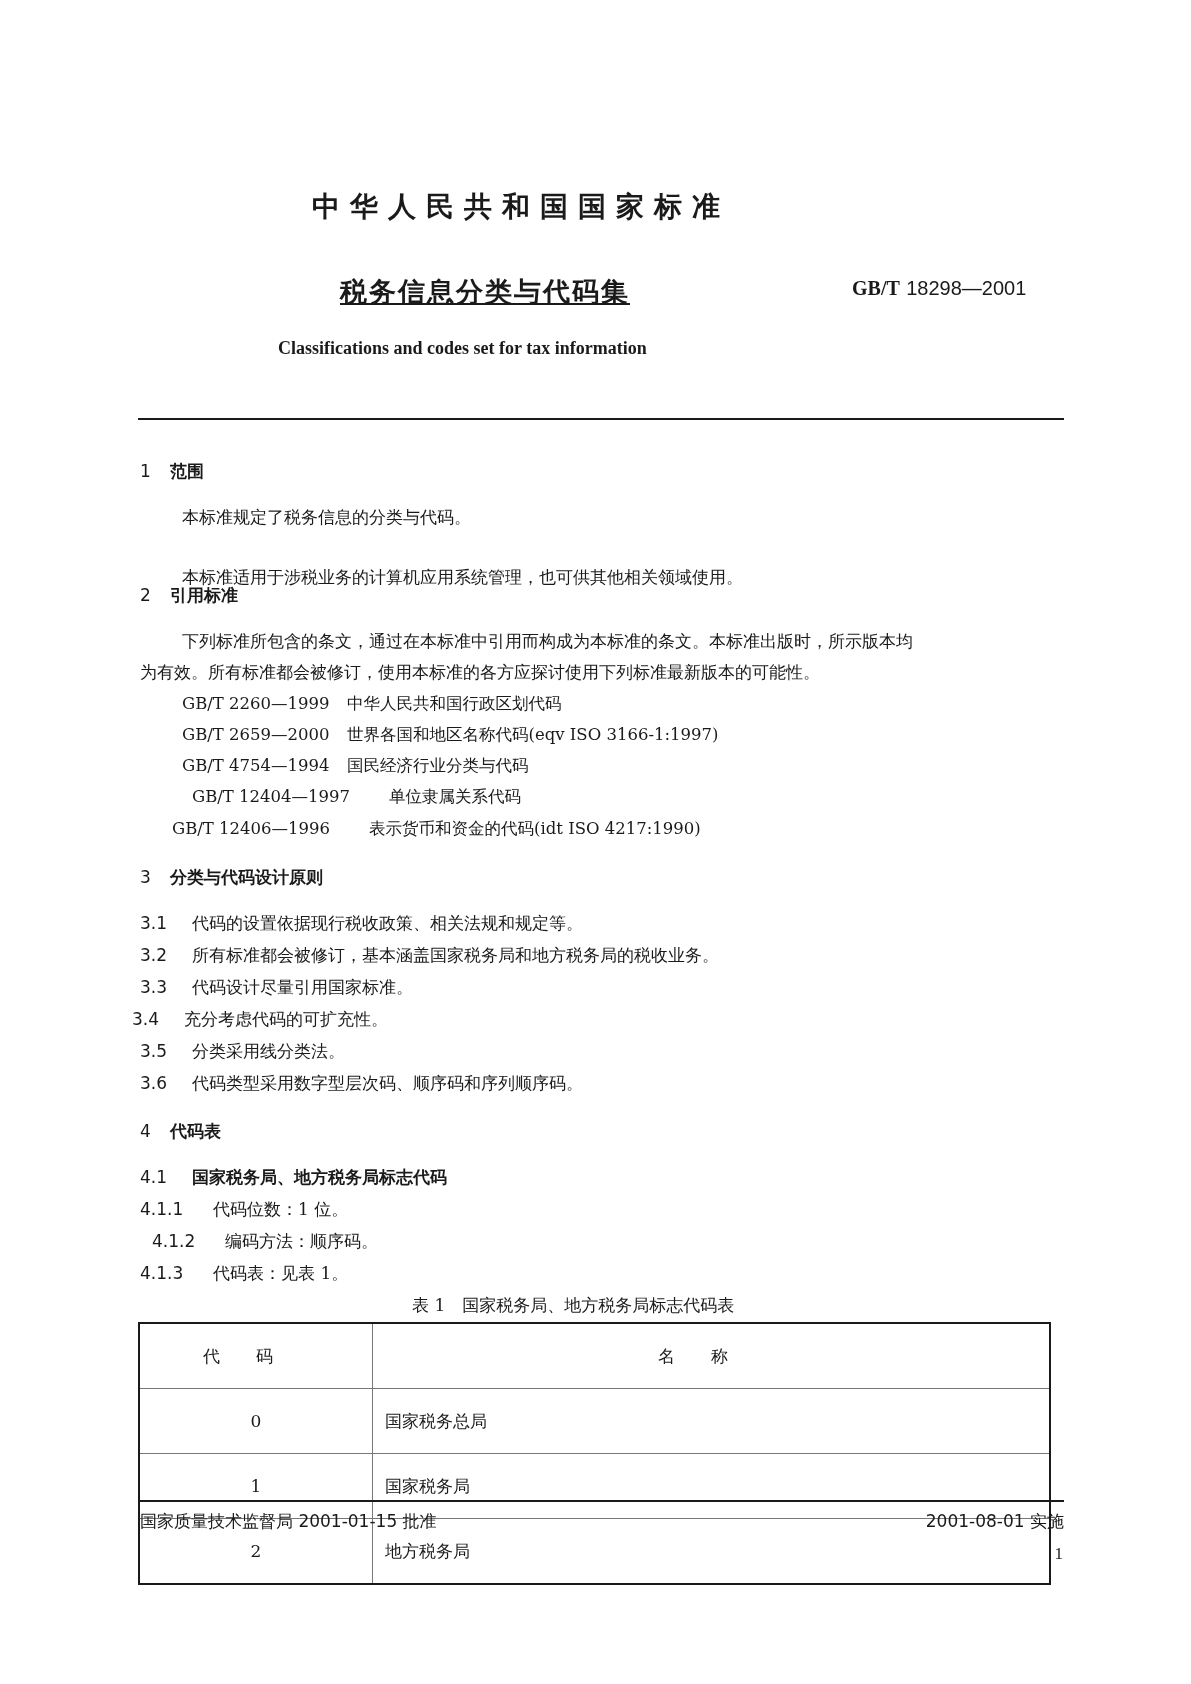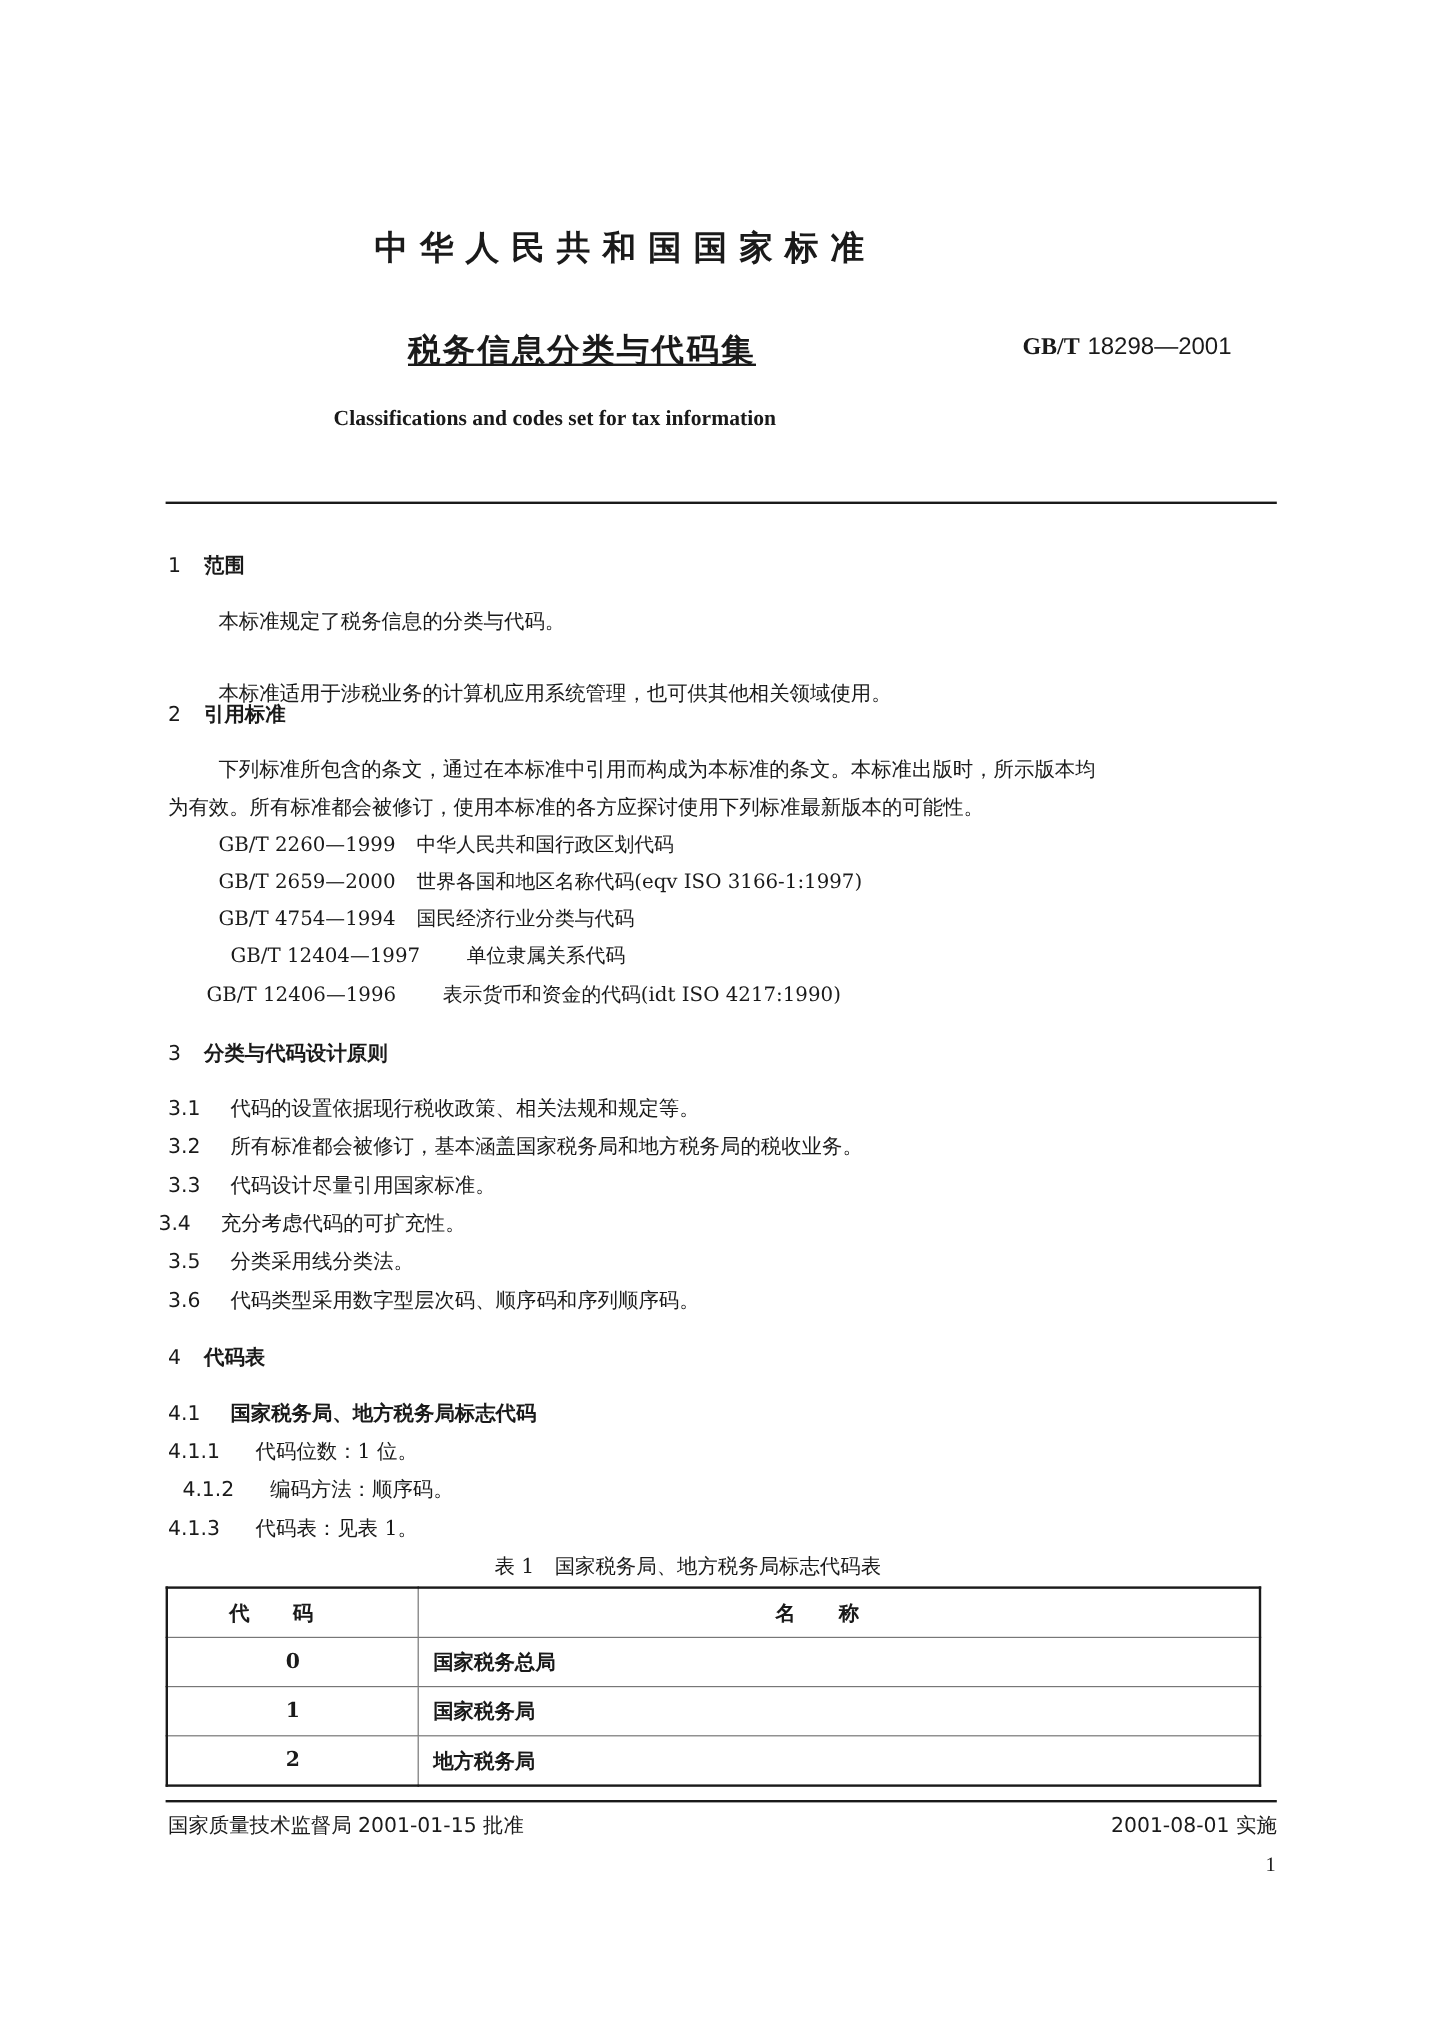--- a/index.html
+++ b/index.html
@@ -27,21 +27,21 @@
   .p { font-size: 17px; font-family: "DejaVu Serif", "Liberation Serif", serif; }
   .p .n { font-family: "DejaVu Sans", sans-serif; display: inline-block; }
   .ref { font-size: 16.5px; font-family: "DejaVu Serif", "Liberation Serif", serif; }
   .ref .code { display: inline-block; }
   table.codes {
     position: absolute; left: 138px; top: 1322px; width: 913px;
     border-collapse: collapse; border: 2px solid #1a1a1a;
     font-family: "DejaVu Serif", "Liberation Serif", serif; font-size: 17px;
   }
   table.codes th, table.codes td {
-    border: 1px solid #777; height: 40px; padding: 0; font-weight: bold;
+    border: 1px solid #777; height: 40px; padding: 12px; font-weight: normal;
   }
   table.codes th { letter-spacing: 36px; }
   table.codes td.c { text-align: center; width: 208px; }
   table.codes td.name { padding-left: 12px; text-align: left; }
   .foot { font-size: 17px; }
   .pageno { font-family: "Liberation Serif", serif; font-size: 17px; }
 </style>
 </head>
 <body>
 

